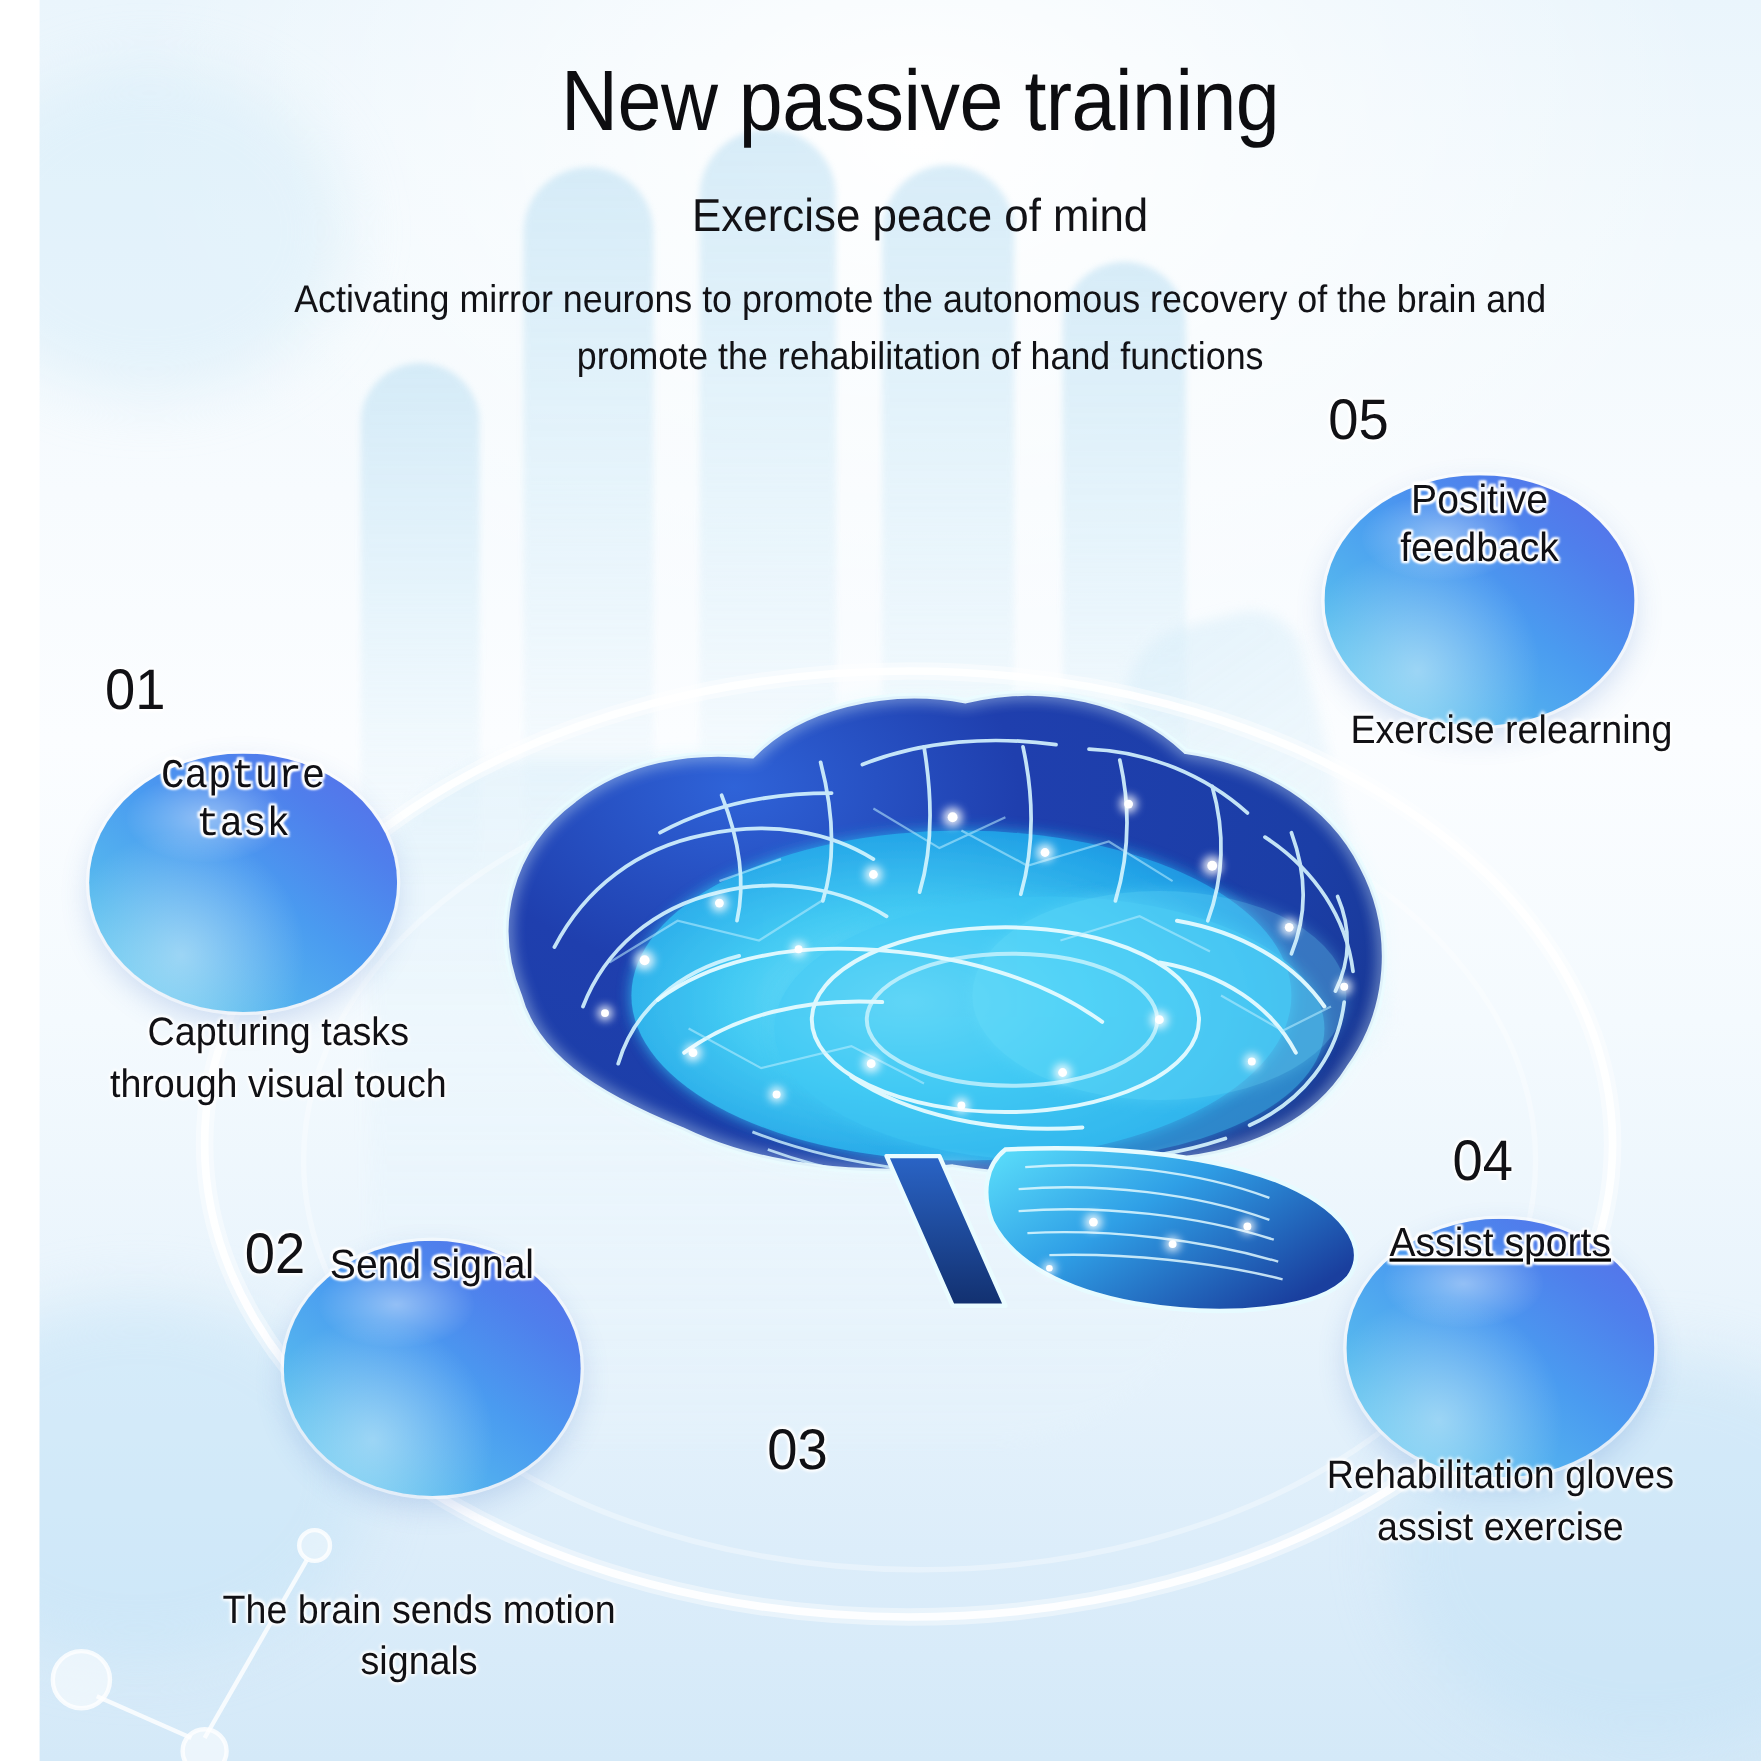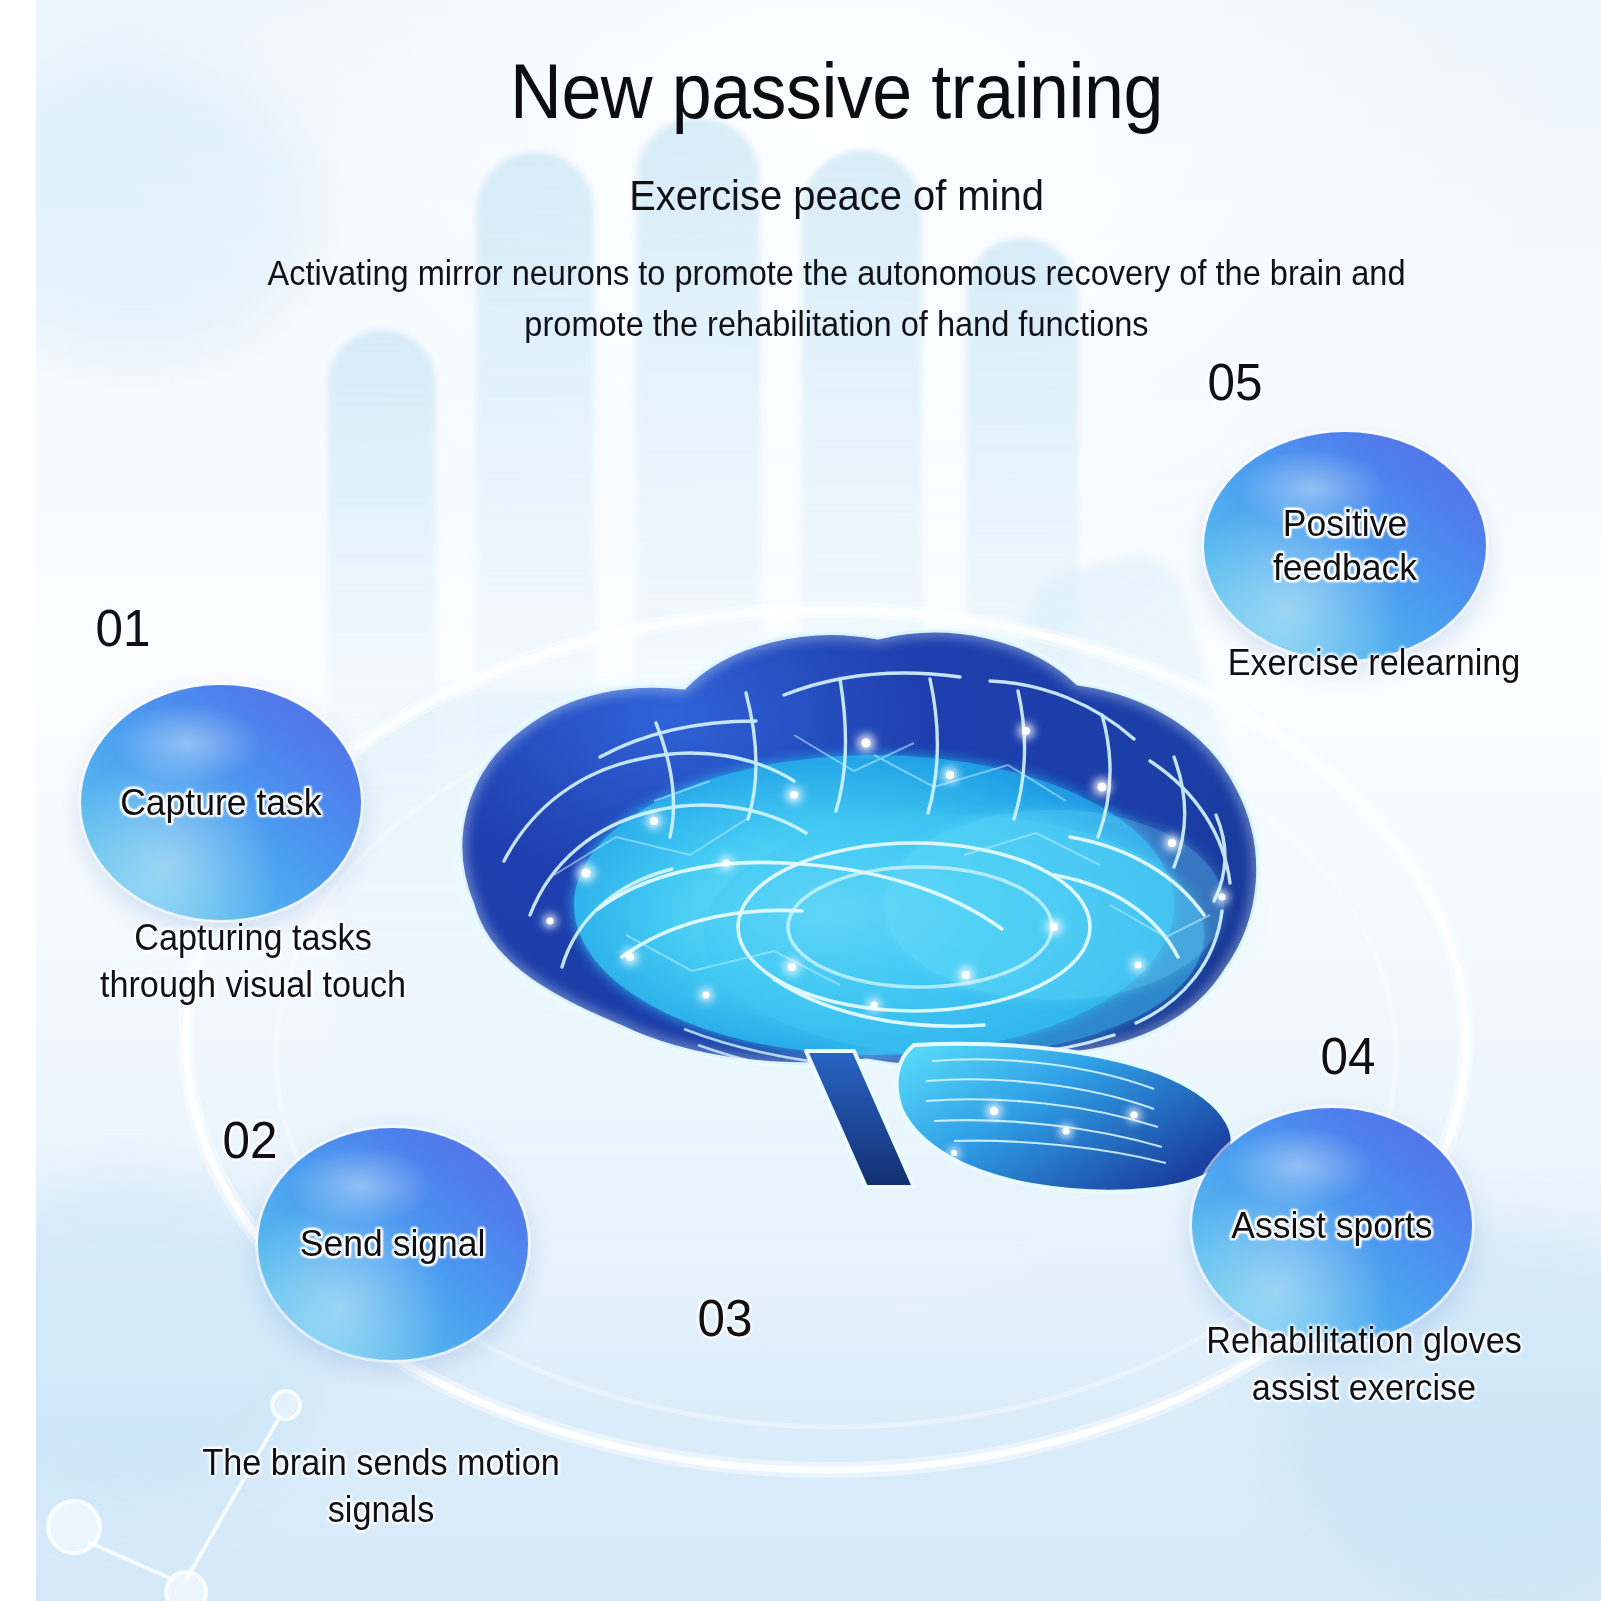--- a/index.html
+++ b/index.html
@@ -107,21 +107,20 @@
   .bubble {
     position: absolute;
     border-radius: 50%;
     background:
       radial-gradient(circle at 30% 78%, rgba(255,255,255,0.42) 0%, rgba(255,255,255,0) 42%),
       linear-gradient(38deg, #6fd4f2 0%, #56b9ee 24%, #4a9bf0 52%, #4f7fec 76%, #5a6ae8 100%);
     box-shadow:
       0 0 0 3px rgba(255,255,255,0.55),
       0 10px 26px rgba(70,120,200,0.24);
     display: flex;
-    align-items: center;
     justify-content: center;
     text-align: center;
   }
   .bubble::after {
     content: "";
     position: absolute;
     left: 12%;
     top: 8%;
     width: 52%;
     height: 34%;
@@ -151,32 +150,32 @@
   .step-caption {
     position: absolute;
     font-size: 36px;
     line-height: 1.3;
     color: #111115;
     text-shadow: -2px 0 3px #fff, 2px 0 3px #fff, 0 -2px 3px #fff, 0 2px 3px #fff;
     transform: scaleX(0.95);
   }
 
   
-  #b1 { left: 45px;   top: 685px;  width: 280px; height: 235px; }
+  #b1 { left: 45px;   top: 685px;  width: 280px; height: 235px; font-family: Liberation Mono, monospace; }
   #n1 { left: 58px;   top: 598px; }
   #c1 { left: 32px;   top: 915px;  width: 370px; text-align: center; }
 
   #b2 { left: 222px;  top: 1128px; width: 270px; height: 232px; }
   #n2 { left: 185px;  top: 1110px; }
   #c2 { left: 120px;  top: 1440px; width: 450px; text-align: center; }
 
   #b3 { left: 718px;  top: 1340px; width: 264px; height: 230px; }
   #n3 { left: 660px;  top: 1288px; }
 
-  #b4 { left: 1156px; top: 1108px; width: 280px; height: 235px; }
+  #b4 { left: 1188px; top: 1108px; width: 280px; height: 235px; text-decoration: underline; }
   #n4 { left: 1283px; top: 1026px; }
   #c4 { left: 1118px; top: 1318px; width: 420px; text-align: center; }
 
   #b5 { left: 1168px; top: 432px;  width: 282px; height: 228px; }
   #n5 { left: 1170px; top: 352px; }
   #c5 { left: 1148px; top: 640px;  width: 380px; text-align: center; }
 </style>
 </head>
 <body>
 

